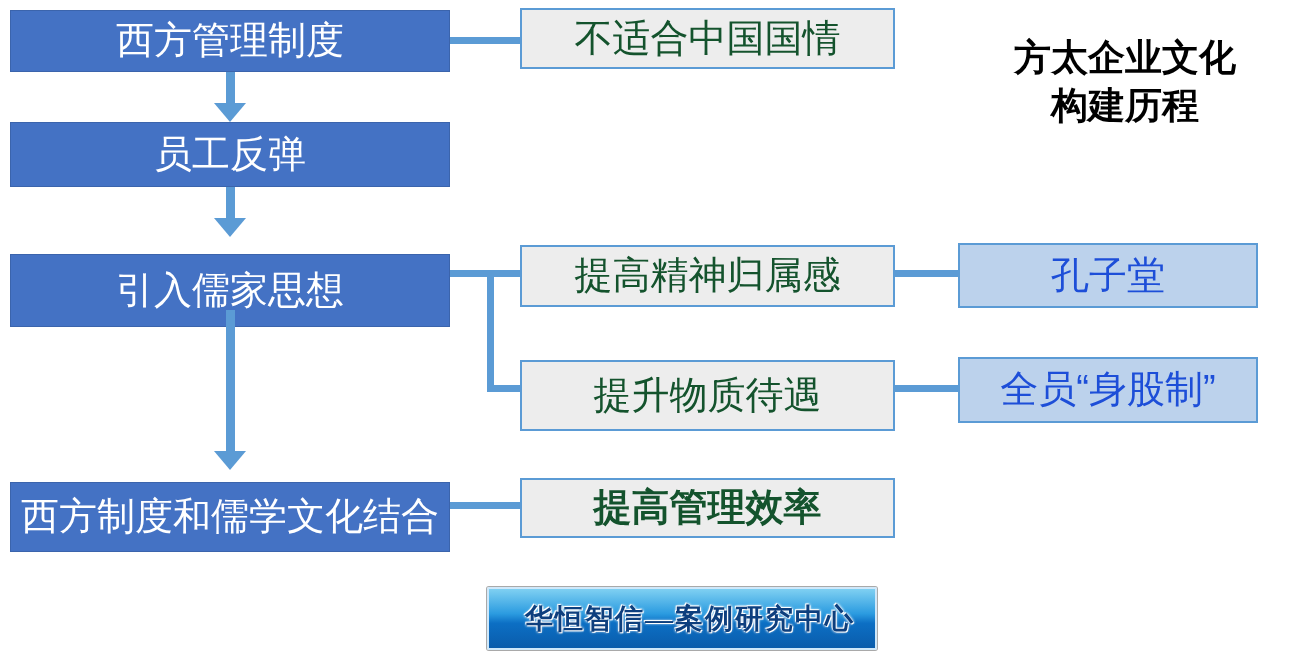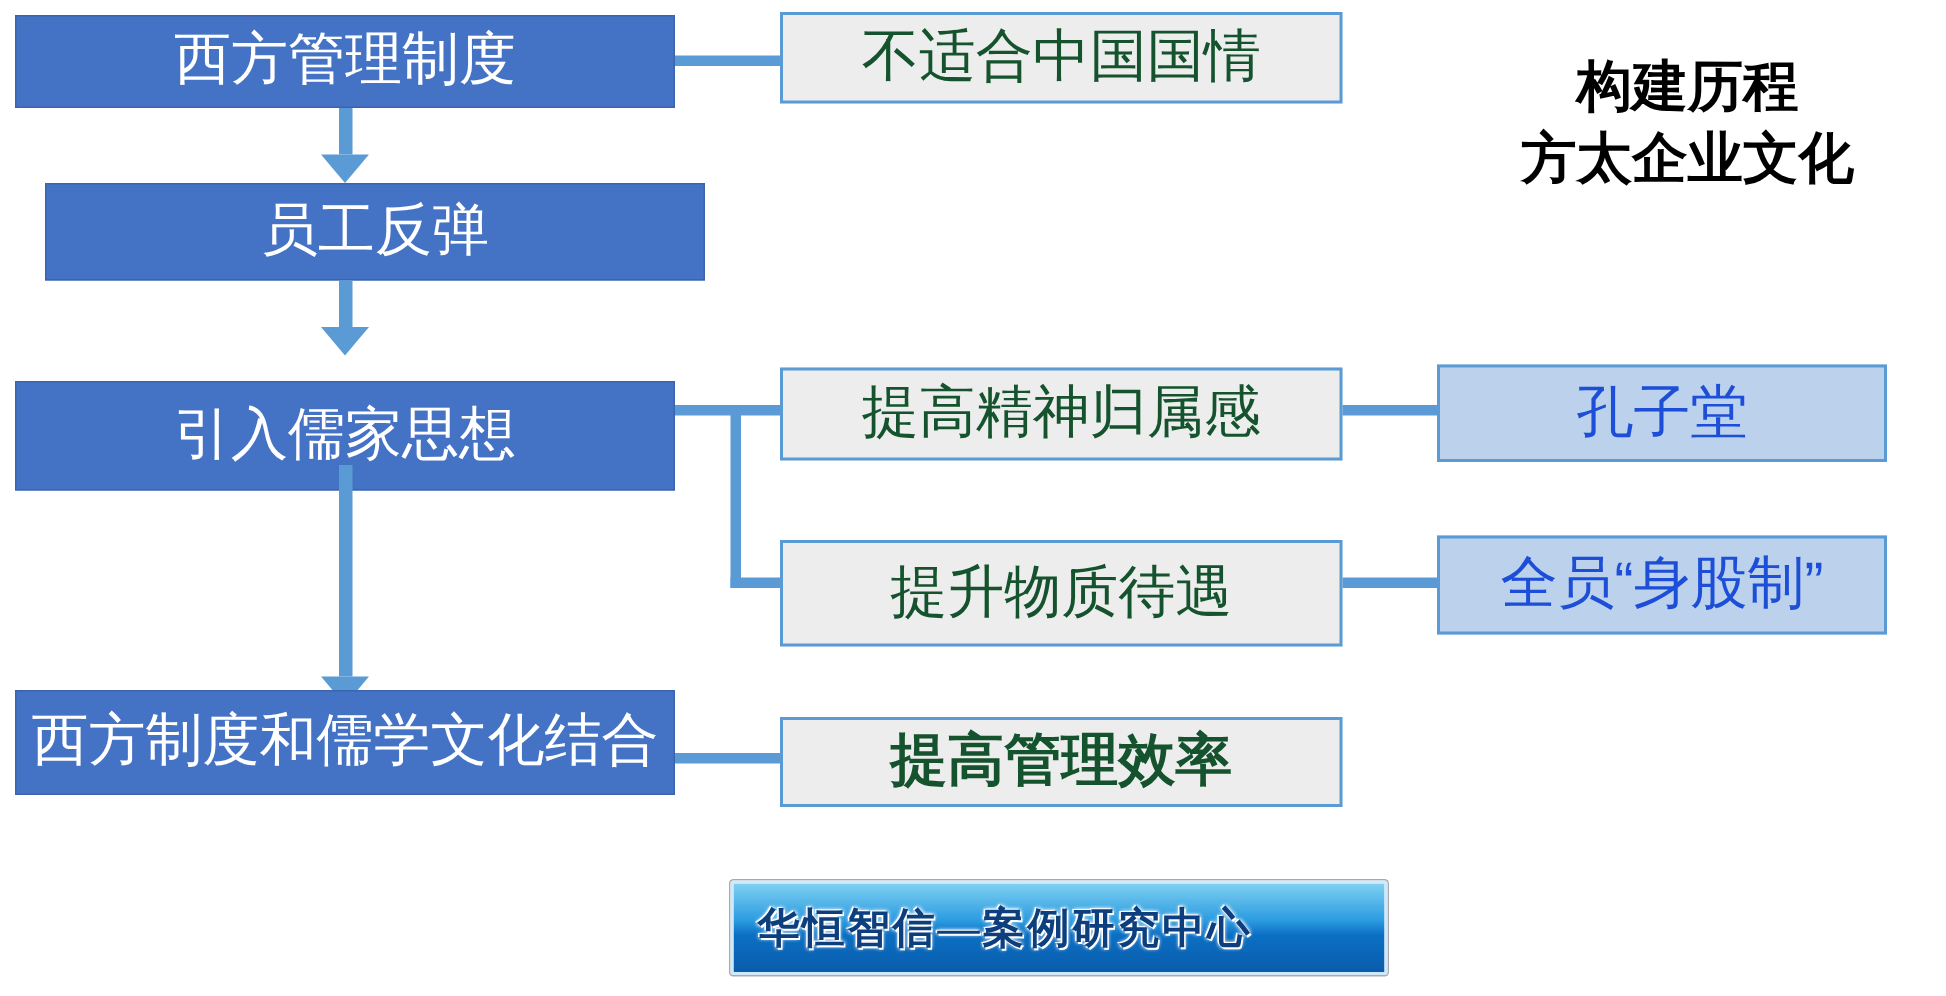--- a/index.html
+++ b/index.html
@@ -78,25 +78,26 @@
     text-align: center;
     font-weight: bold;
     font-size: 37px;
     line-height: 1.3;
     color: #000000;
   }
   .banner {
     position: absolute;
     left: 487px;
     top: 587px;
-    width: 438px;
+    width: 390px;
     height: 63px;
     box-sizing: border-box;
     display: flex;
     align-items: center;
+    justify-content: center;
     background: linear-gradient(180deg, var(--banner-top) 0%, #2b9be0 42%, #0c6fc4 58%, var(--banner-bottom) 100%);
     border: 2px solid #cfe8fa;
     box-shadow: 0 0 0 1px #a9a9a9;
     border-radius: 2px;
     padding-left: 16px;
   }
   .banner .banner-text {
     font-family: "Liberation Serif", "DejaVu Serif", serif;
     font-weight: bold;
     font-size: 28px;
@@ -110,30 +111,30 @@
 
 <div id="canvas">
 
   <div class="node blue" style="left:10px; top:10px; width:440px; height:62px;">西方管理制度</div>
 
   <div class="hline" style="left:450px; top:37px; width:70px;"></div>
 
   <div class="node gray" style="left:520px; top:8px; width:375px; height:61px;">不适合中国国情</div>
 
   <div class="diagram-title">
+    <div>方太企业文化</div>
     <div>构建历程</div>
-    <div>方太企业文化</div>
   </div>
 
   <div class="arrow-down" style="left:214px; top:72px; height:50px;">
     <div class="shaft"></div>
     <div class="head"></div>
   </div>
 
-  <div class="node blue" style="left:10px; top:122px; width:440px; height:65px;margin-left:20px;">员工反弹</div>
+  <div class="node blue" style="left:10px; top:122px; width:440px; height:65px;">员工反弹</div>
 
   <div class="arrow-down" style="left:214px; top:187px; height:50px;">
     <div class="shaft"></div>
     <div class="head"></div>
   </div>
 
   <div class="node blue" style="left:10px; top:237px; width:440px; height:73px;margin-top:17px;">引入儒家思想</div>
 
   <div class="hline" style="left:450px; top:270px; width:70px;"></div>
 
@@ -151,21 +152,21 @@
 
   <div class="hline" style="left:895px; top:385px; width:63px;"></div>
 
   <div class="node lightblue" style="left:958px; top:357px; width:300px; height:66px;">全员“身股制”</div>
 
   <div class="arrow-down" style="left:214px; top:310px; height:160px;">
     <div class="shaft"></div>
     <div class="head"></div>
   </div>
 
-  <div class="node blue" style="left:10px; top:460px; width:440px; height:70px;">西方制度和儒学文化结合</div>
+  <div class="node blue" style="left:10px; top:482px; width:440px; height:70px;">西方制度和儒学文化结合</div>
 
   <div class="hline" style="left:450px; top:502px; width:70px;"></div>
 
   <div class="node gray" style="left:520px; top:478px; width:375px; height:60px;font-weight:bold;">提高管理效率</div>
 
   <div class="banner">
     <span class="banner-text">华恒智信—案例研究中心</span>
   </div>
 
 </div>

